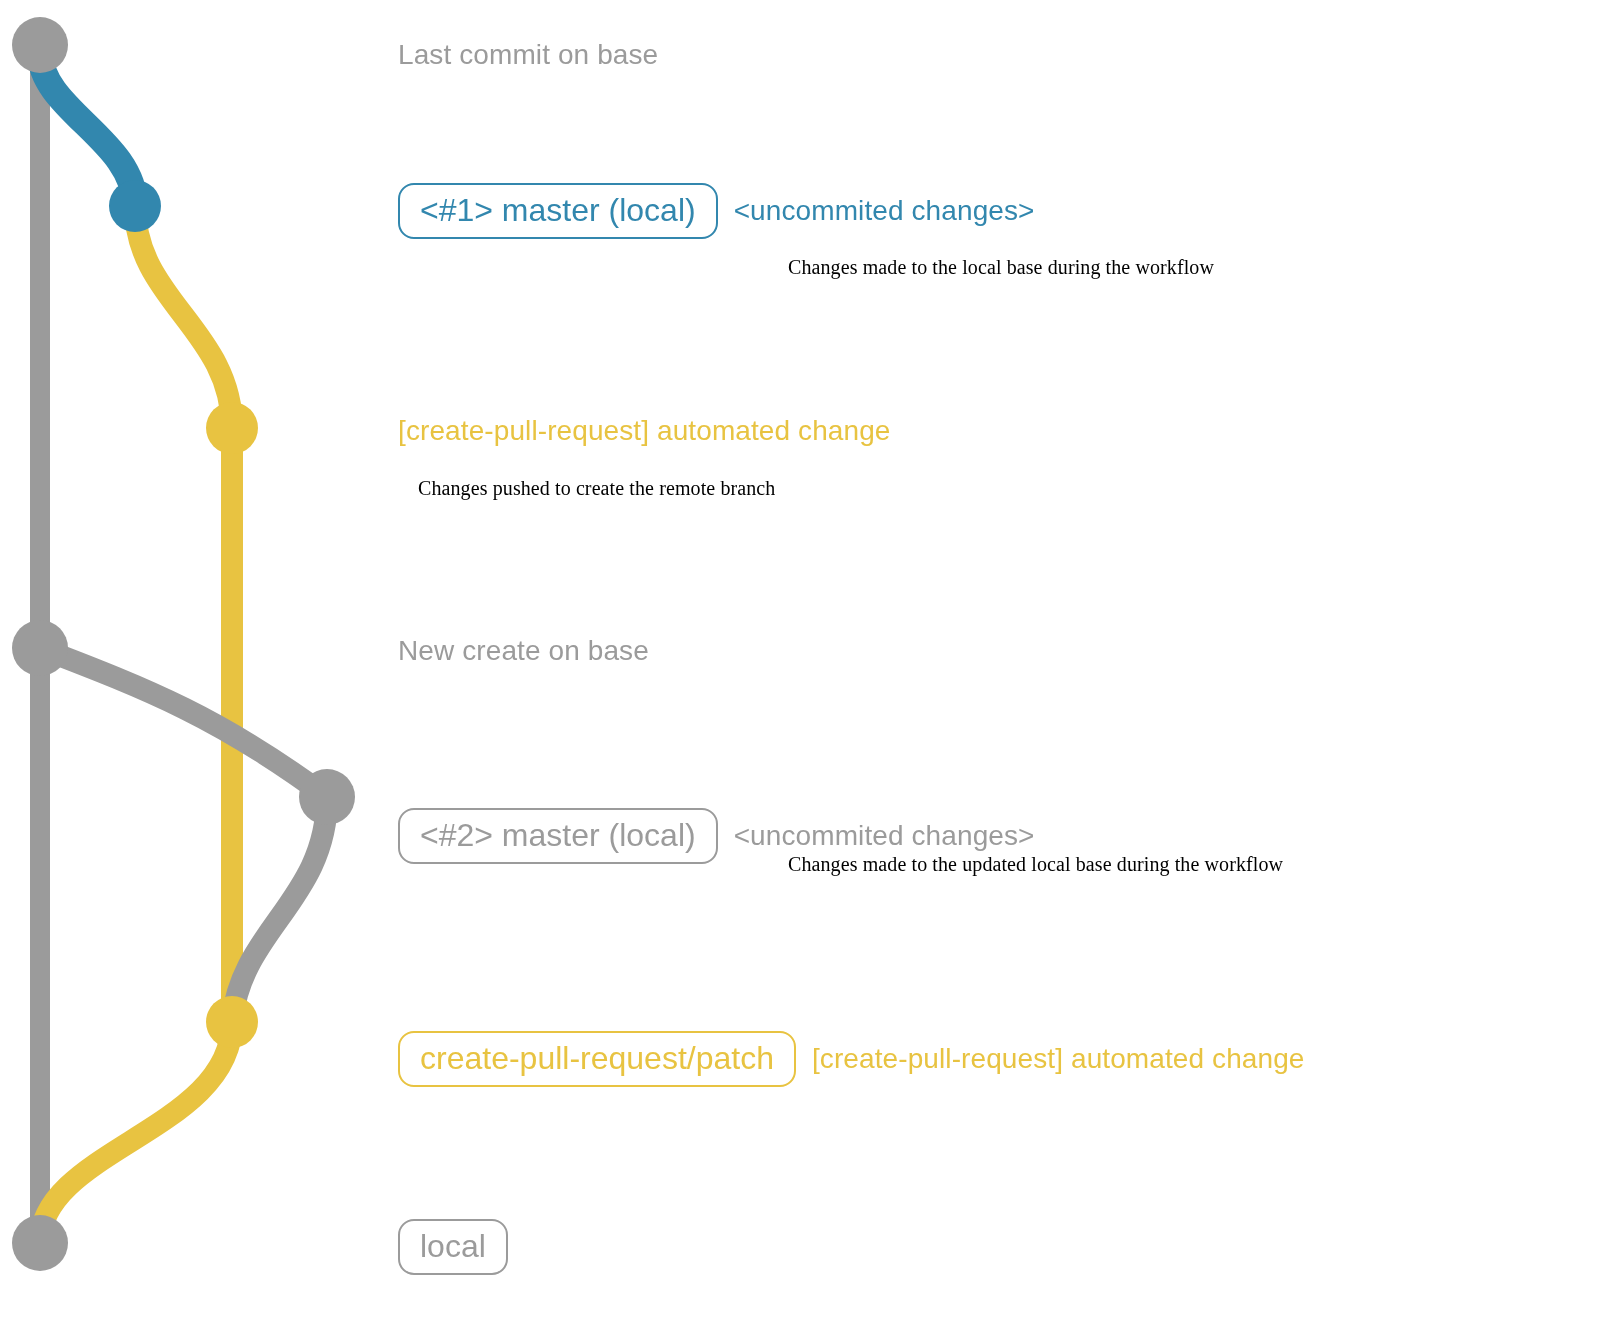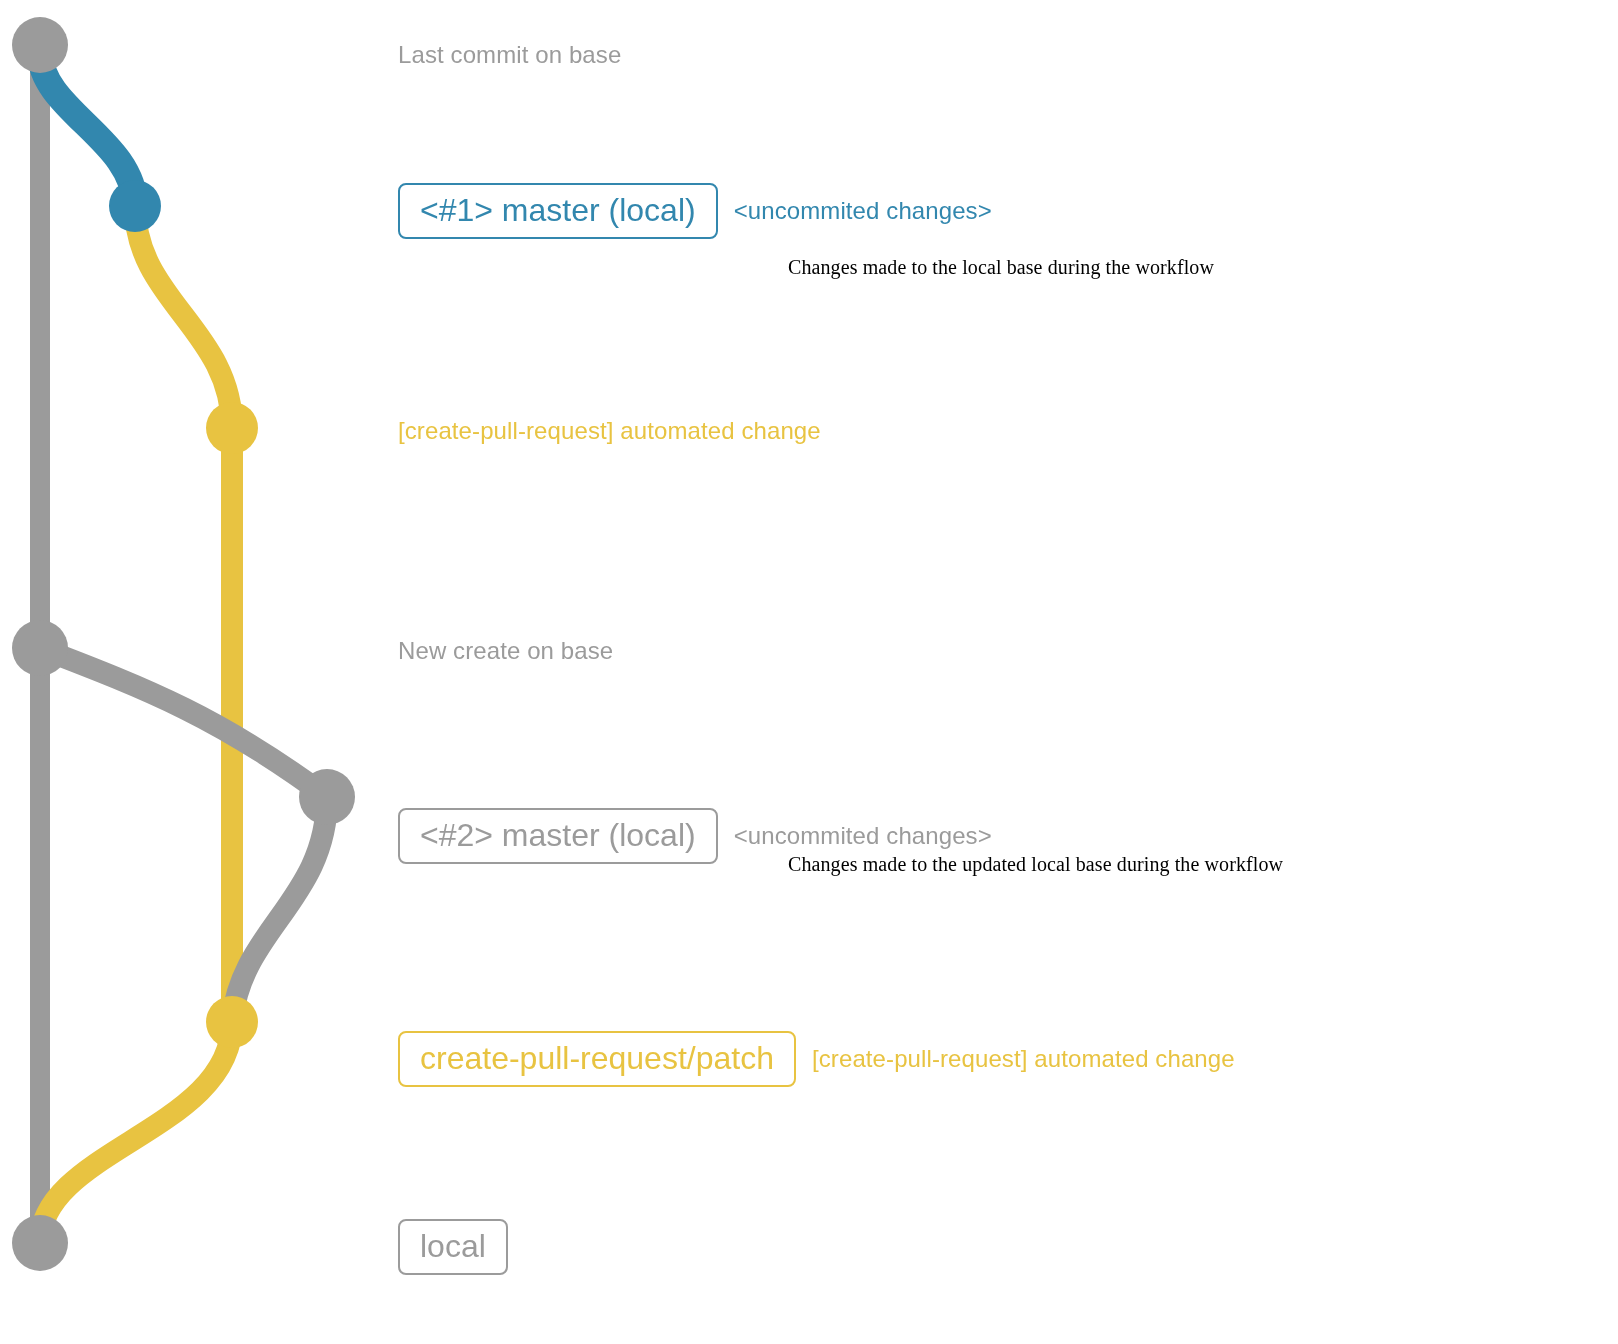--- a/index.html
+++ b/index.html
@@ -34,32 +34,32 @@
   .row {
     position: absolute;
     display: flex;
     align-items: center;
     white-space: nowrap;
   }
 
   
   .subject {
     font-family: "Liberation Sans", sans-serif;
-    font-size: 24px;
+    font-size: 28px;
     letter-spacing: 0.1px;
   }
   .subject.gray   { color: #9b9b9b; }
   .subject.yellow { color: #e8c341; }
   .subject.blue   { color: #3287ae; }
 
   
   .ref-pill {
     display: inline-block;
     border: 2px solid #9b9b9b;
-    border-radius: 8px;
+    border-radius: 16px;
     padding: 9px 20px 11px 20px;
     font-family: "Liberation Sans", sans-serif;
     font-size: 32px;
     line-height: 1;
     color: #9b9b9b;
     background: #ffffff;
   }
   .ref-pill.blue   { border-color: #3287ae; color: #3287ae; }
   .ref-pill.yellow { border-color: #e8c341; color: #e8c341; }
   .ref-pill.gray   { border-color: #9b9b9b; color: #9b9b9b; }
@@ -112,20 +112,21 @@
   <div class="row" style="left:398px; top:211px; transform:translateY(-50%);">
     <span class="ref-pill blue">&lt;#1&gt; master (local)</span>
     <span class="pill-gap"></span>
     <span class="subject blue">&lt;uncommited changes&gt;</span>
   </div>
   <div class="note" style="left:788px; top:256px;">Changes made to the local base during the workflow</div>
 
   <div class="row" style="left:398px; top:431px; transform:translateY(-50%);">
     <span class="subject yellow">[create-pull-request] automated change</span>
   </div>
+  <div class="note" style="left:418px; top:477px;">Changes pushed to create the remote branch</div>
 
   <div class="row" style="left:398px; top:651px; transform:translateY(-50%);">
     <span class="subject gray">New create on base</span>
   </div>
 
   <div class="row" style="left:398px; top:836px; transform:translateY(-50%);">
     <span class="ref-pill gray">&lt;#2&gt; master (local)</span>
     <span class="pill-gap"></span>
     <span class="subject gray">&lt;uncommited changes&gt;</span>
   </div>

